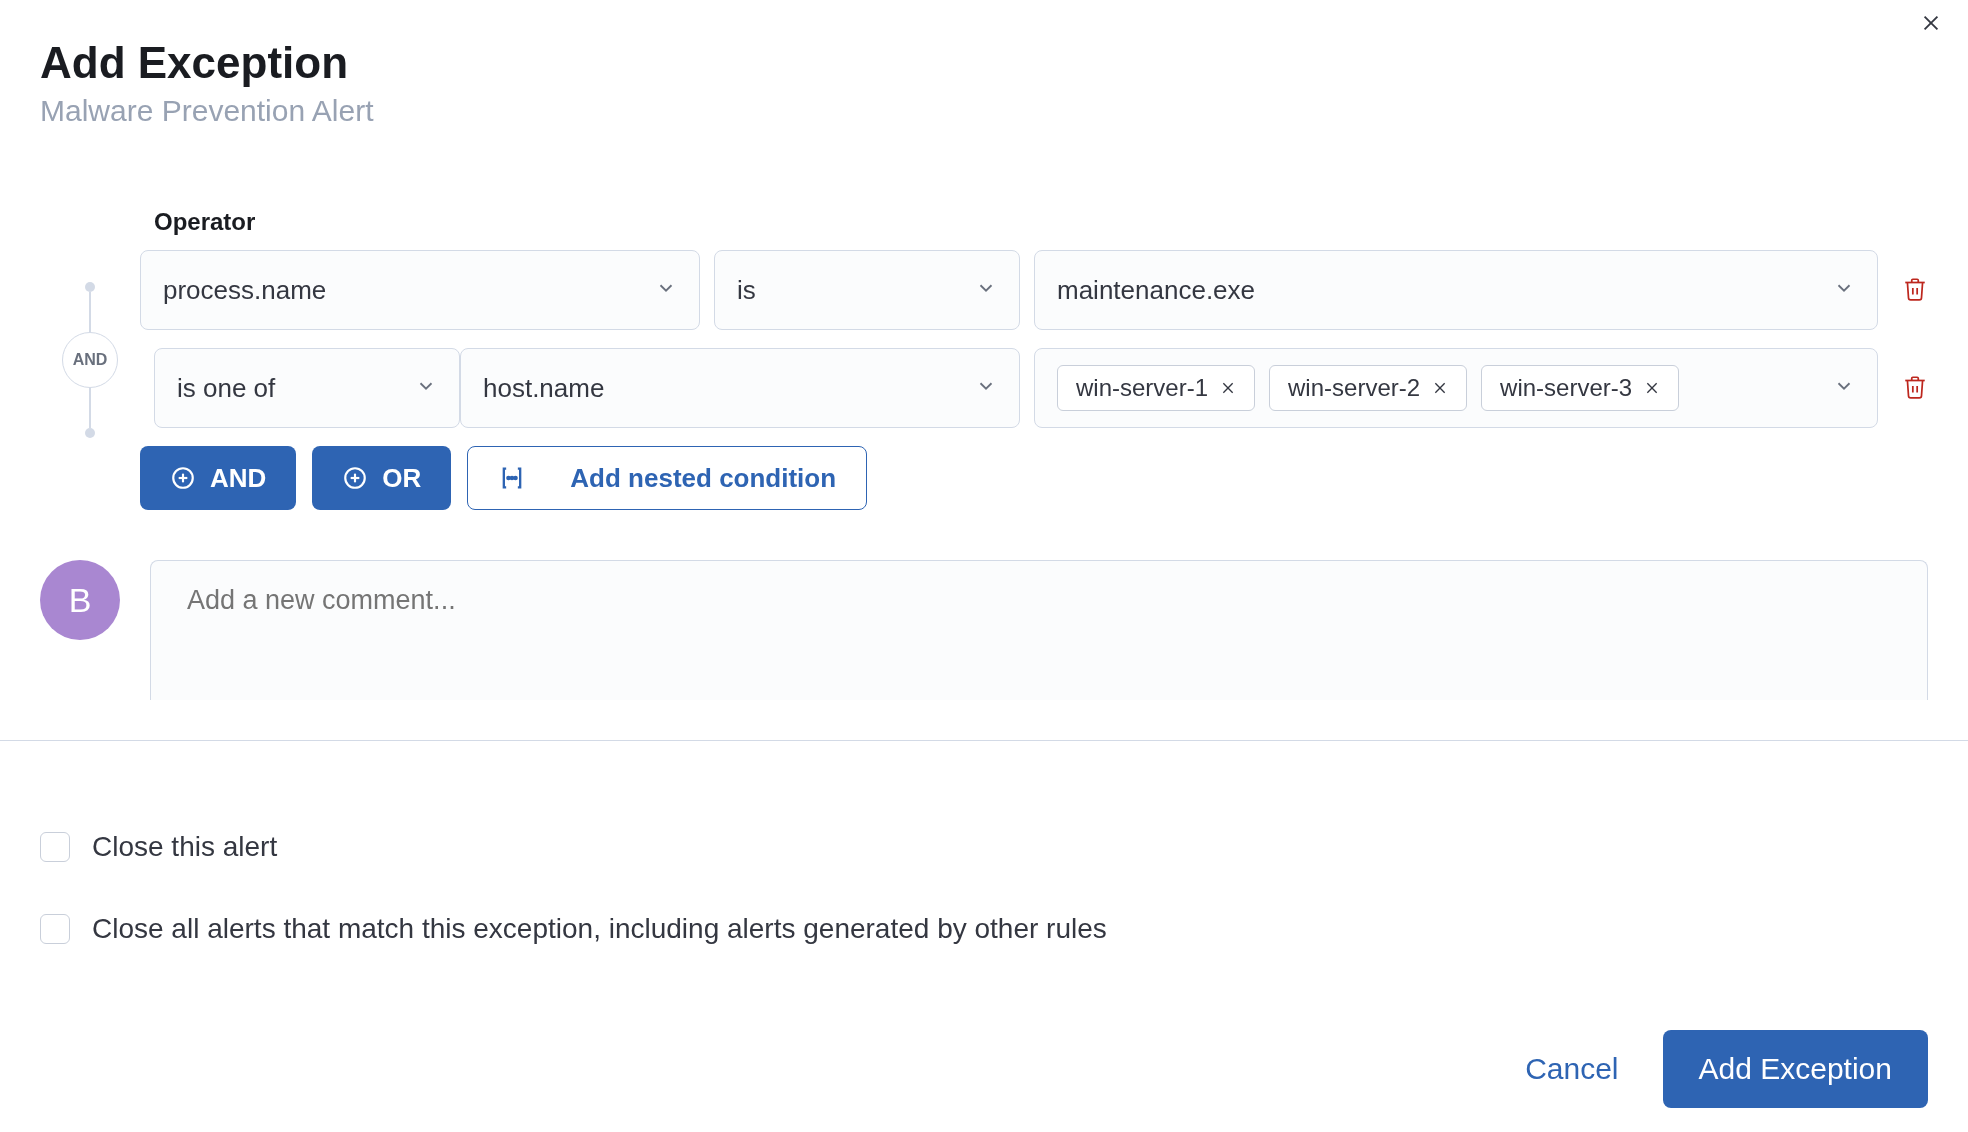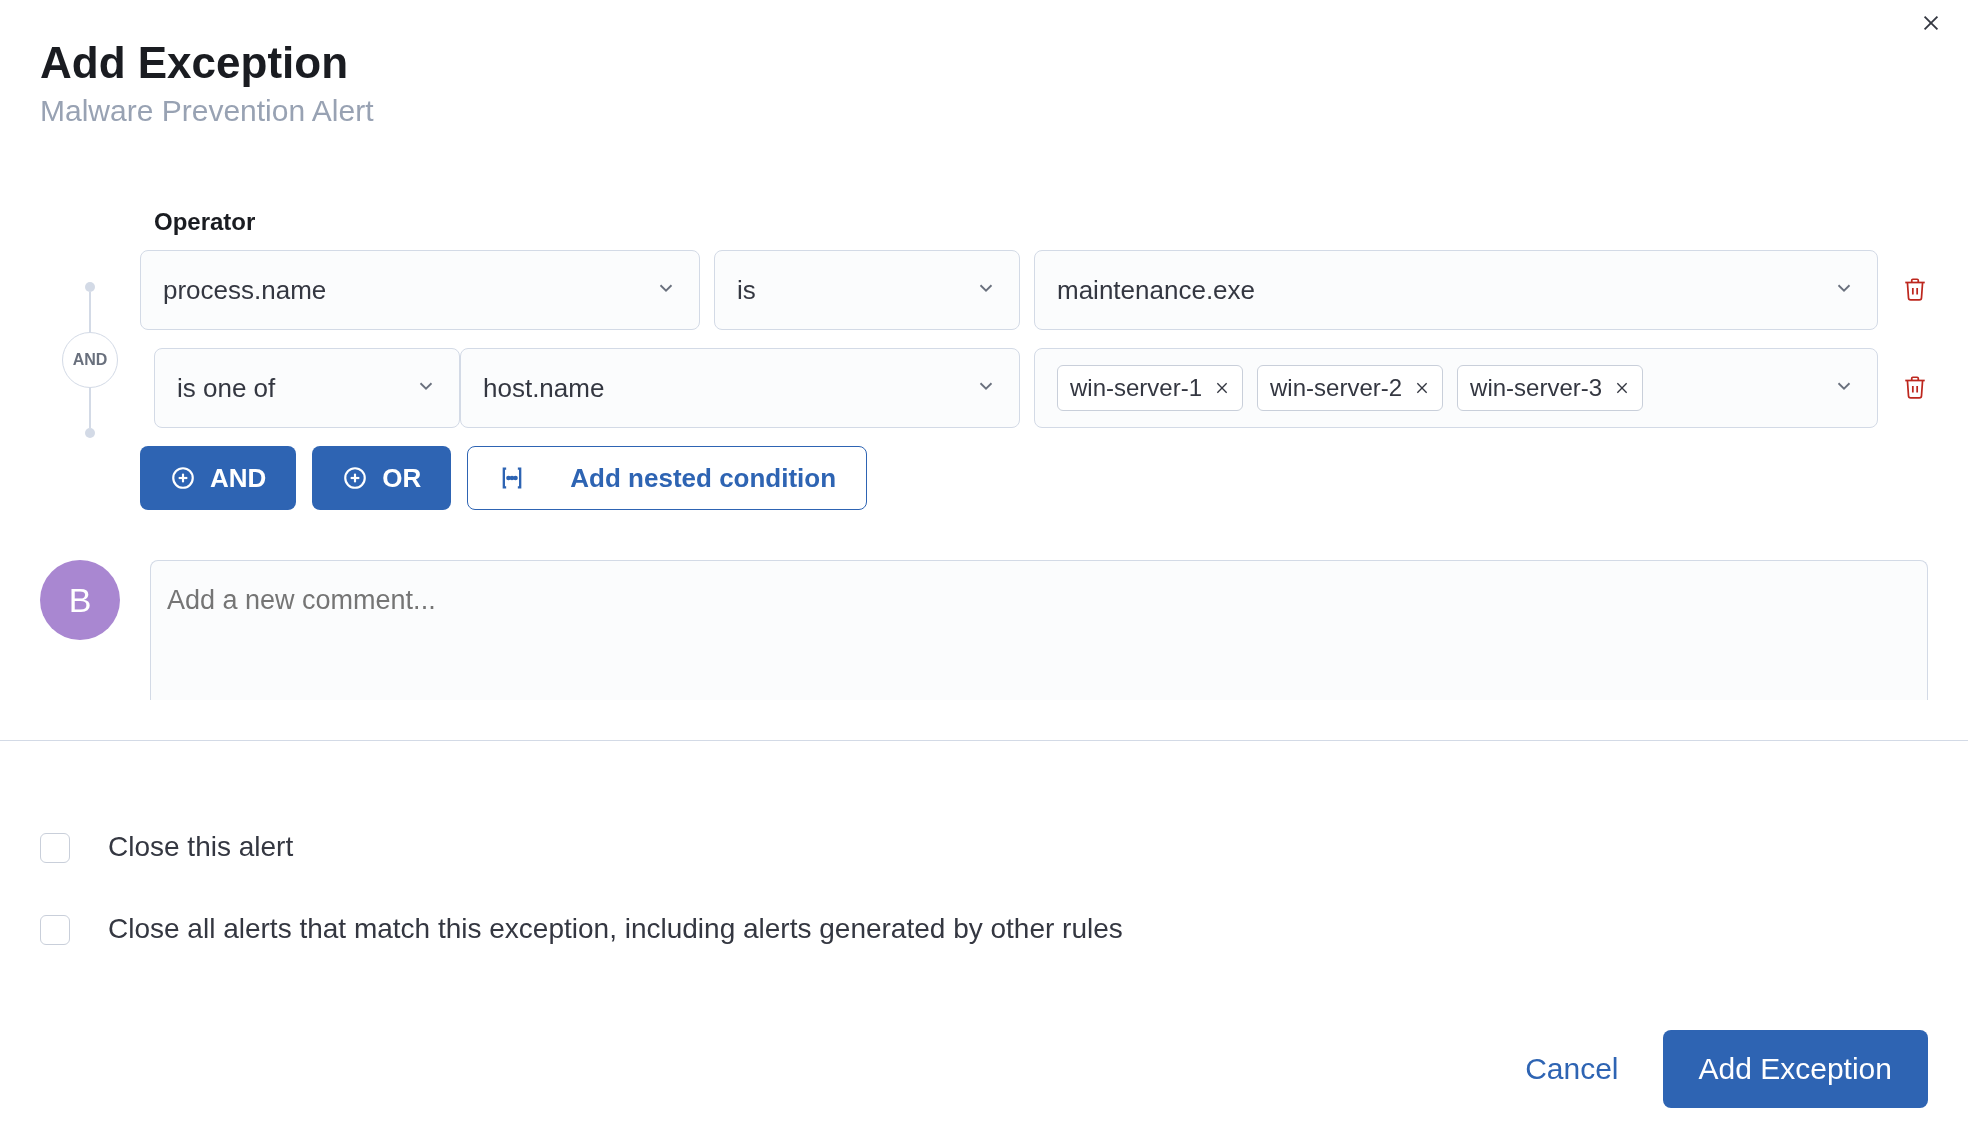--- a/index.html
+++ b/index.html
@@ -101,21 +101,21 @@
   .op-box    { width:306px; margin-left:14px; }
   .val-box   { flex:1; margin-left:14px; }
   .tags {
     display:flex;
     gap:14px;
   }
   .tag {
     border:1px solid #c9cfda;
     background:#fff;
     border-radius:6px;
-    padding:8px 12px;
+    padding:8px 18px;
     font-size:24px;
     display:flex;
     align-items:center;
     gap:12px;
     color:#343741;
     cursor:default;
   }
   .tag-x { cursor:pointer; color:#343741; }
   .trash {
     margin-left:22px;
@@ -166,36 +166,36 @@
   .comment-input {
     flex:1;
     margin-left:30px;
     height:140px;
     border:1px solid #d3dae6;
     border-radius:8px 8px 0 0;
     border-bottom:none;
     background:#fbfcfd;
     font-size:27px;
     color:#69707d;
-    padding:24px 16px;
+    padding:24px 36px;
     resize:none;
     font-family:inherit;
   }
   .divider {
     height:1px;
     background:#d3dae6;
     margin-top:40px;
   }
   .checks {
     padding: 90px 40px 0 40px;
   }
   .check-row {
     display:flex;
-    align-items:flex-end;
-    gap:38px;
+    align-items:center;
+    gap:22px;
     font-size:28px;
     color:#343741;
     margin-bottom:50px;
   }
   .checkbox {
     width:30px;height:30px;
     border:1px solid #c9cfda;
     border-radius:6px;
     background:#fff;
     cursor:pointer;

